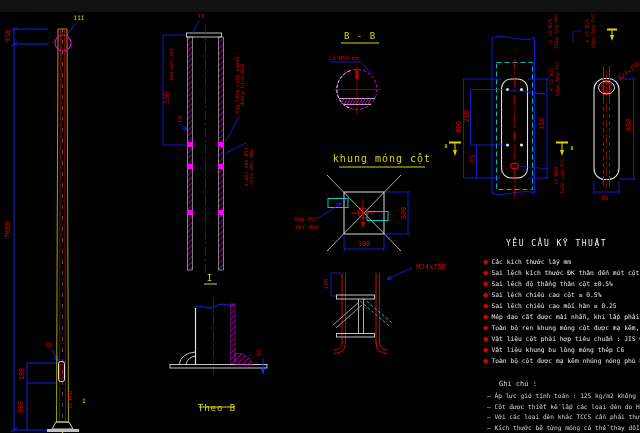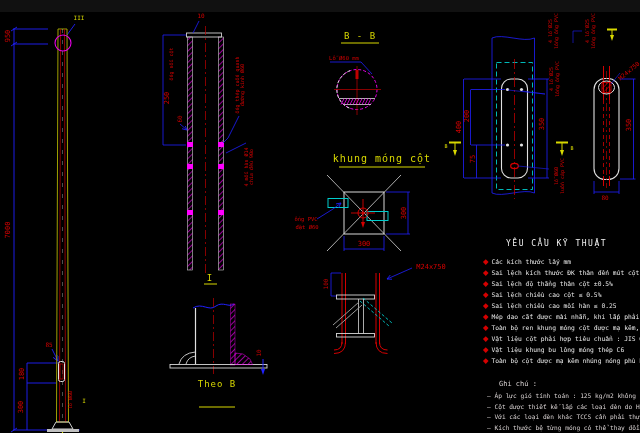--- a/index.html
+++ b/index.html
@@ -290,21 +290,21 @@
   <div class="lab" style="left:364px;top:232px">300</div>
   <div class="lab t55" style="left:306px;top:208px">ống PVC</div>
   <div class="lab t55" style="left:307px;top:216px">đặt Ø60</div>
 
   <div class="lab" style="left:431px;top:255px">M24x750</div>
   <div class="lab rot t6" style="left:326px;top:272px">100</div>
   <div class="lab yel t10" style="left:375px;top:433px">khung móng cột</div>
 
   <div class="lab yel t9" style="left:210px;top:266px">I</div>
   <div class="lab rot t6" style="left:259px;top:341px">10</div>
-  <div class="lab yel t9" style="left:217px;top:372px">Theo B</div>
+  <div class="lab yel t9" style="left:217px;top:396px">Theo B</div>
 
   <div class="lab rot" style="left:459px;top:115px">400</div>
   <div class="lab rot" style="left:467px;top:104px">200</div>
   <div class="lab rot" style="left:473px;top:147px">75</div>
   <div class="lab rot" style="left:542px;top:112px">350</div>
   <div class="lab rot t5" style="left:550px;top:19px">4 lỗ Ø25</div>
   <div class="lab rot t5" style="left:556px;top:19px">lồng ống PVC</div>
   <div class="lab rot t5" style="left:587px;top:19px">4 lỗ Ø25</div>
   <div class="lab rot t5" style="left:593px;top:19px">lồng ống PVC</div>
   <div class="lab rot t5" style="left:551px;top:67px">4 lỗ Ø25</div>

